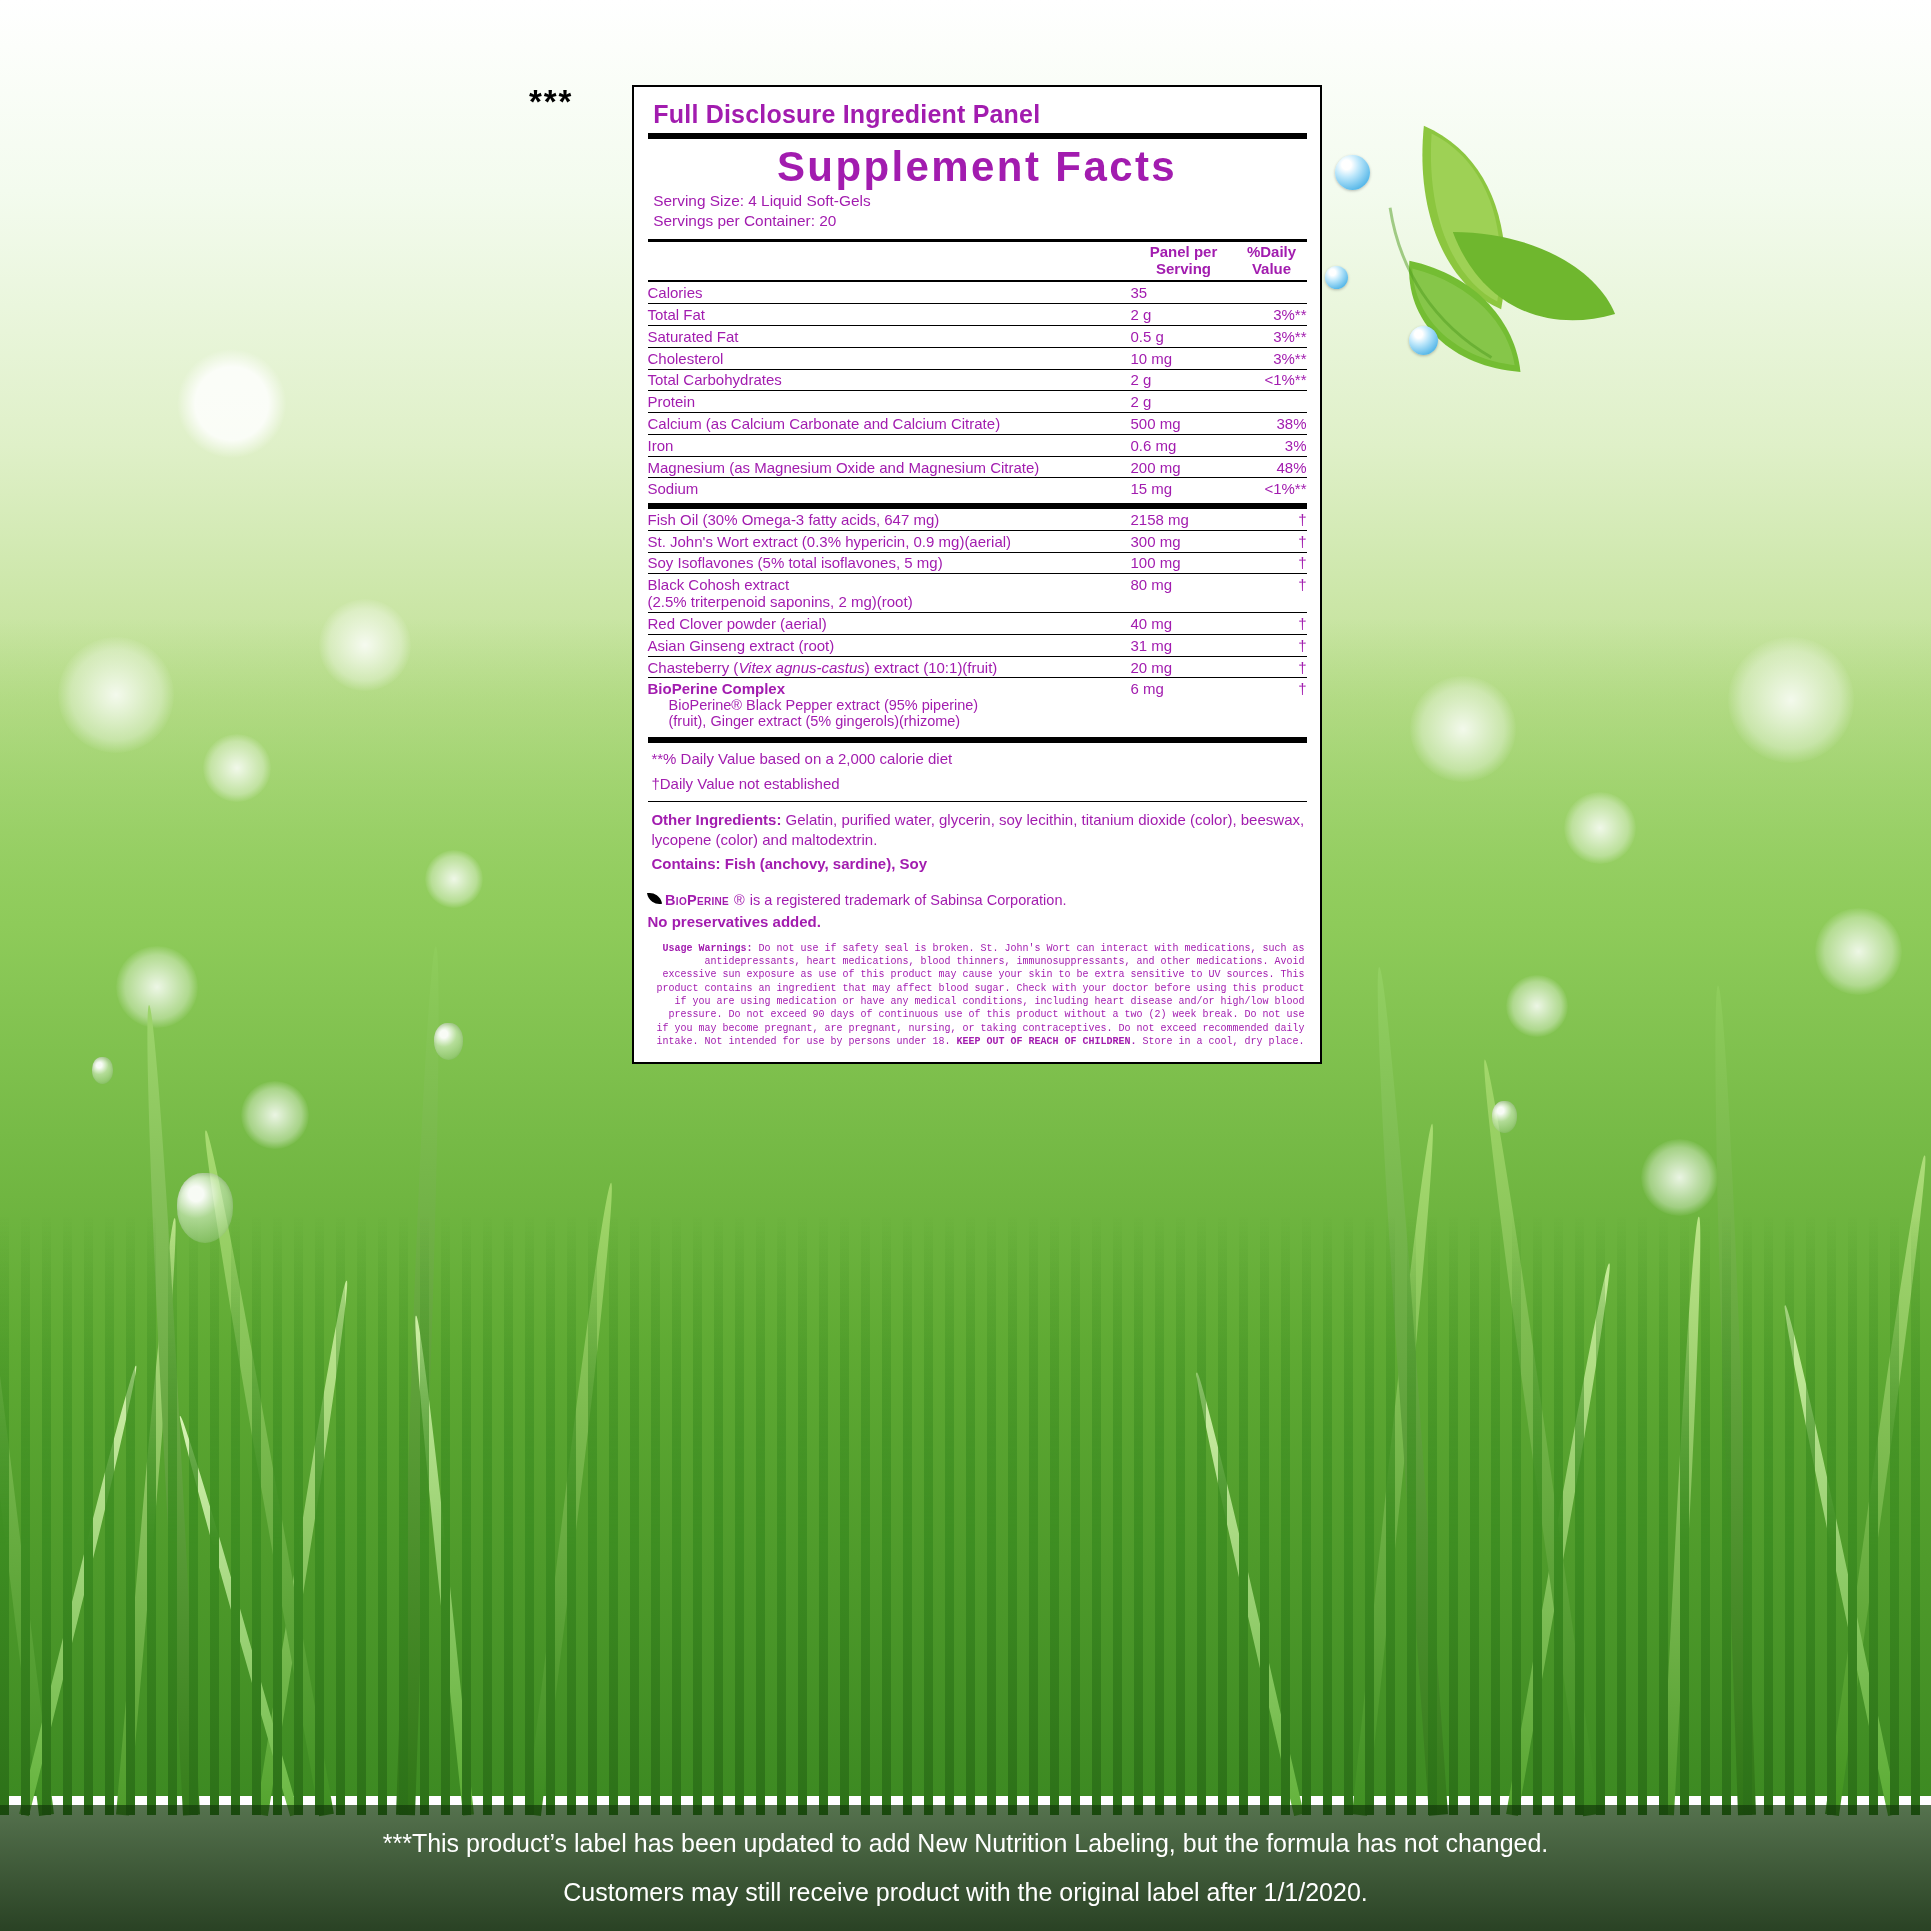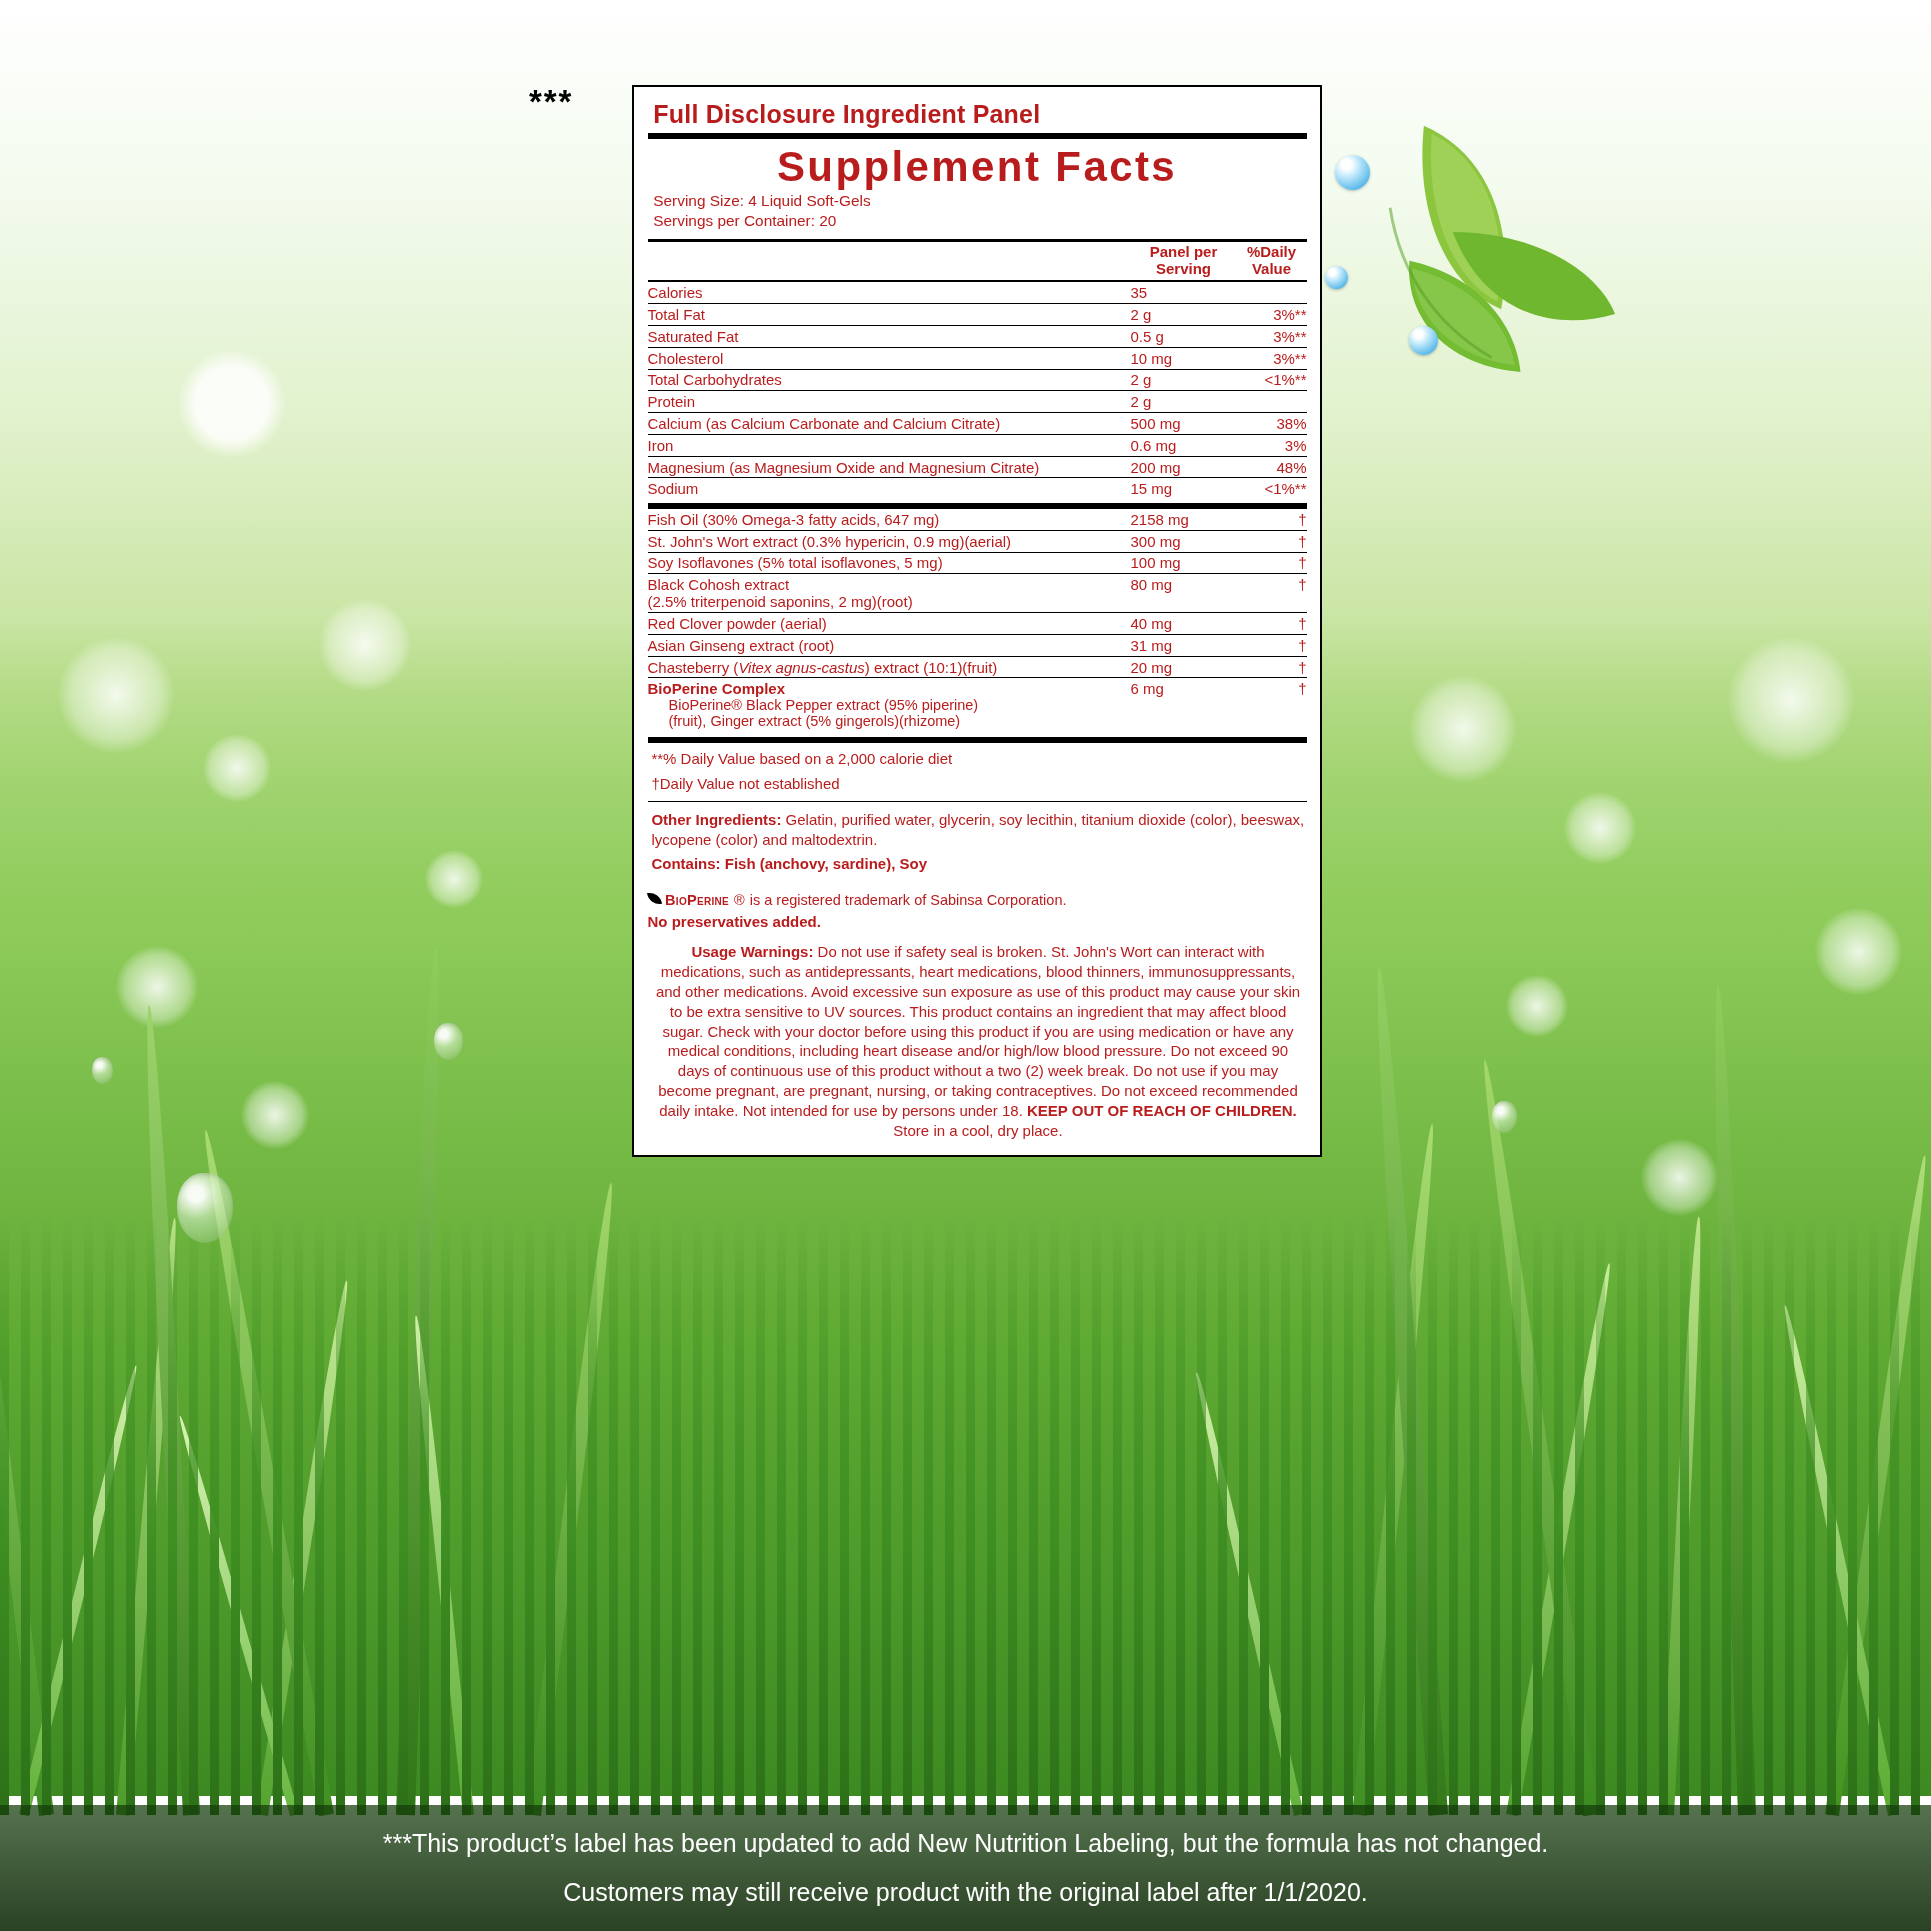--- a/index.html
+++ b/index.html
@@ -37,21 +37,21 @@
   #leaf-cluster{position:absolute;left:1308px;top:116px;width:309px;height:338px;}
   .bead{position:absolute;border-radius:50%;
     background:radial-gradient(circle at 33% 28%, #ffffff 0 14%, #bfe8fb 36%, #54b6e8 78%, #2f93cd 100%);
     box-shadow:0 1px 2.9px rgba(0,0,0,.25);}
 
   
   #label-panel{
     position:absolute;left:632px;top:85px;width:690px;
     background:#ffffff;border:2.9px solid #000;box-sizing:border-box;
     padding:11.6px 13.5px 13.5px 13.5px;
-    color:#b91c1c;
+    color:#a21caf;
   }
   .asterisk-mark{
     position:absolute;left:529px;top:83px;font-size:33px;font-weight:700;letter-spacing:1.9px;color:#000;
   }
   .fdip-title{font-size:25px;font-weight:700;letter-spacing:0.2px;margin:1.9px 0 3.9px 5.8px;}
   .directions{font-size:15px;line-height:1.28;margin:0 0 5.8px 5.8px;}
   .directions b{font-weight:700;}
 
   .rule-thick{height:5.8px;background:#000;margin:1.9px 0 0 0;}
   .rule-med{height:2.9px;background:#000;}
@@ -79,21 +79,21 @@
   .footnotes{font-size:15px;line-height:1.3;margin:5.8px 0 0 3.9px;}
 
   .other-block{font-size:15px;line-height:1.3;margin-top:7.7px;padding-left:3.9px;}
   .other-block .lbl{font-weight:700;}
   .bioperine-tm{font-size:14.5px;display:flex;align-items:flex-start;gap:5px;margin-top:19px;}
   .bp-word{font-variant:small-caps;font-weight:700;letter-spacing:0.3px;}
   .leaf-glyph{display:inline-block;width:12.6px;height:12.6px;background:#000;
     border-radius:0 100% 0 100%;transform:rotate(-10deg);}
   .nopres{font-weight:700;font-size:15px;margin-top:4.8px;}
 
-  .warnings{font-size:15px;line-height:1.33;margin-top:11.6px;padding-left:3.9px;padding-right:1.9px;text-align:center;}
+  .warnings{font-size:10px;line-height:1.33;margin-top:11.6px;padding-left:3.9px;padding-right:1.9px;text-align:right;font-family:Liberation Mono, monospace;}
   .warnings .lbl{font-weight:700;}
   .warnings .koc{font-weight:700;}
 
   
   #footer-note{
     position:absolute;left:0;bottom:0;width:1931px;height:126px;
     display:flex;flex-direction:column;align-items:center;justify-content:center;gap:18px;
     background:linear-gradient(180deg, rgba(20,60,10,.72) 0%, rgba(12,40,6,.88) 100%);
     color:#ffffff;font-size:25px;text-align:center;line-height:1.25;
   }

